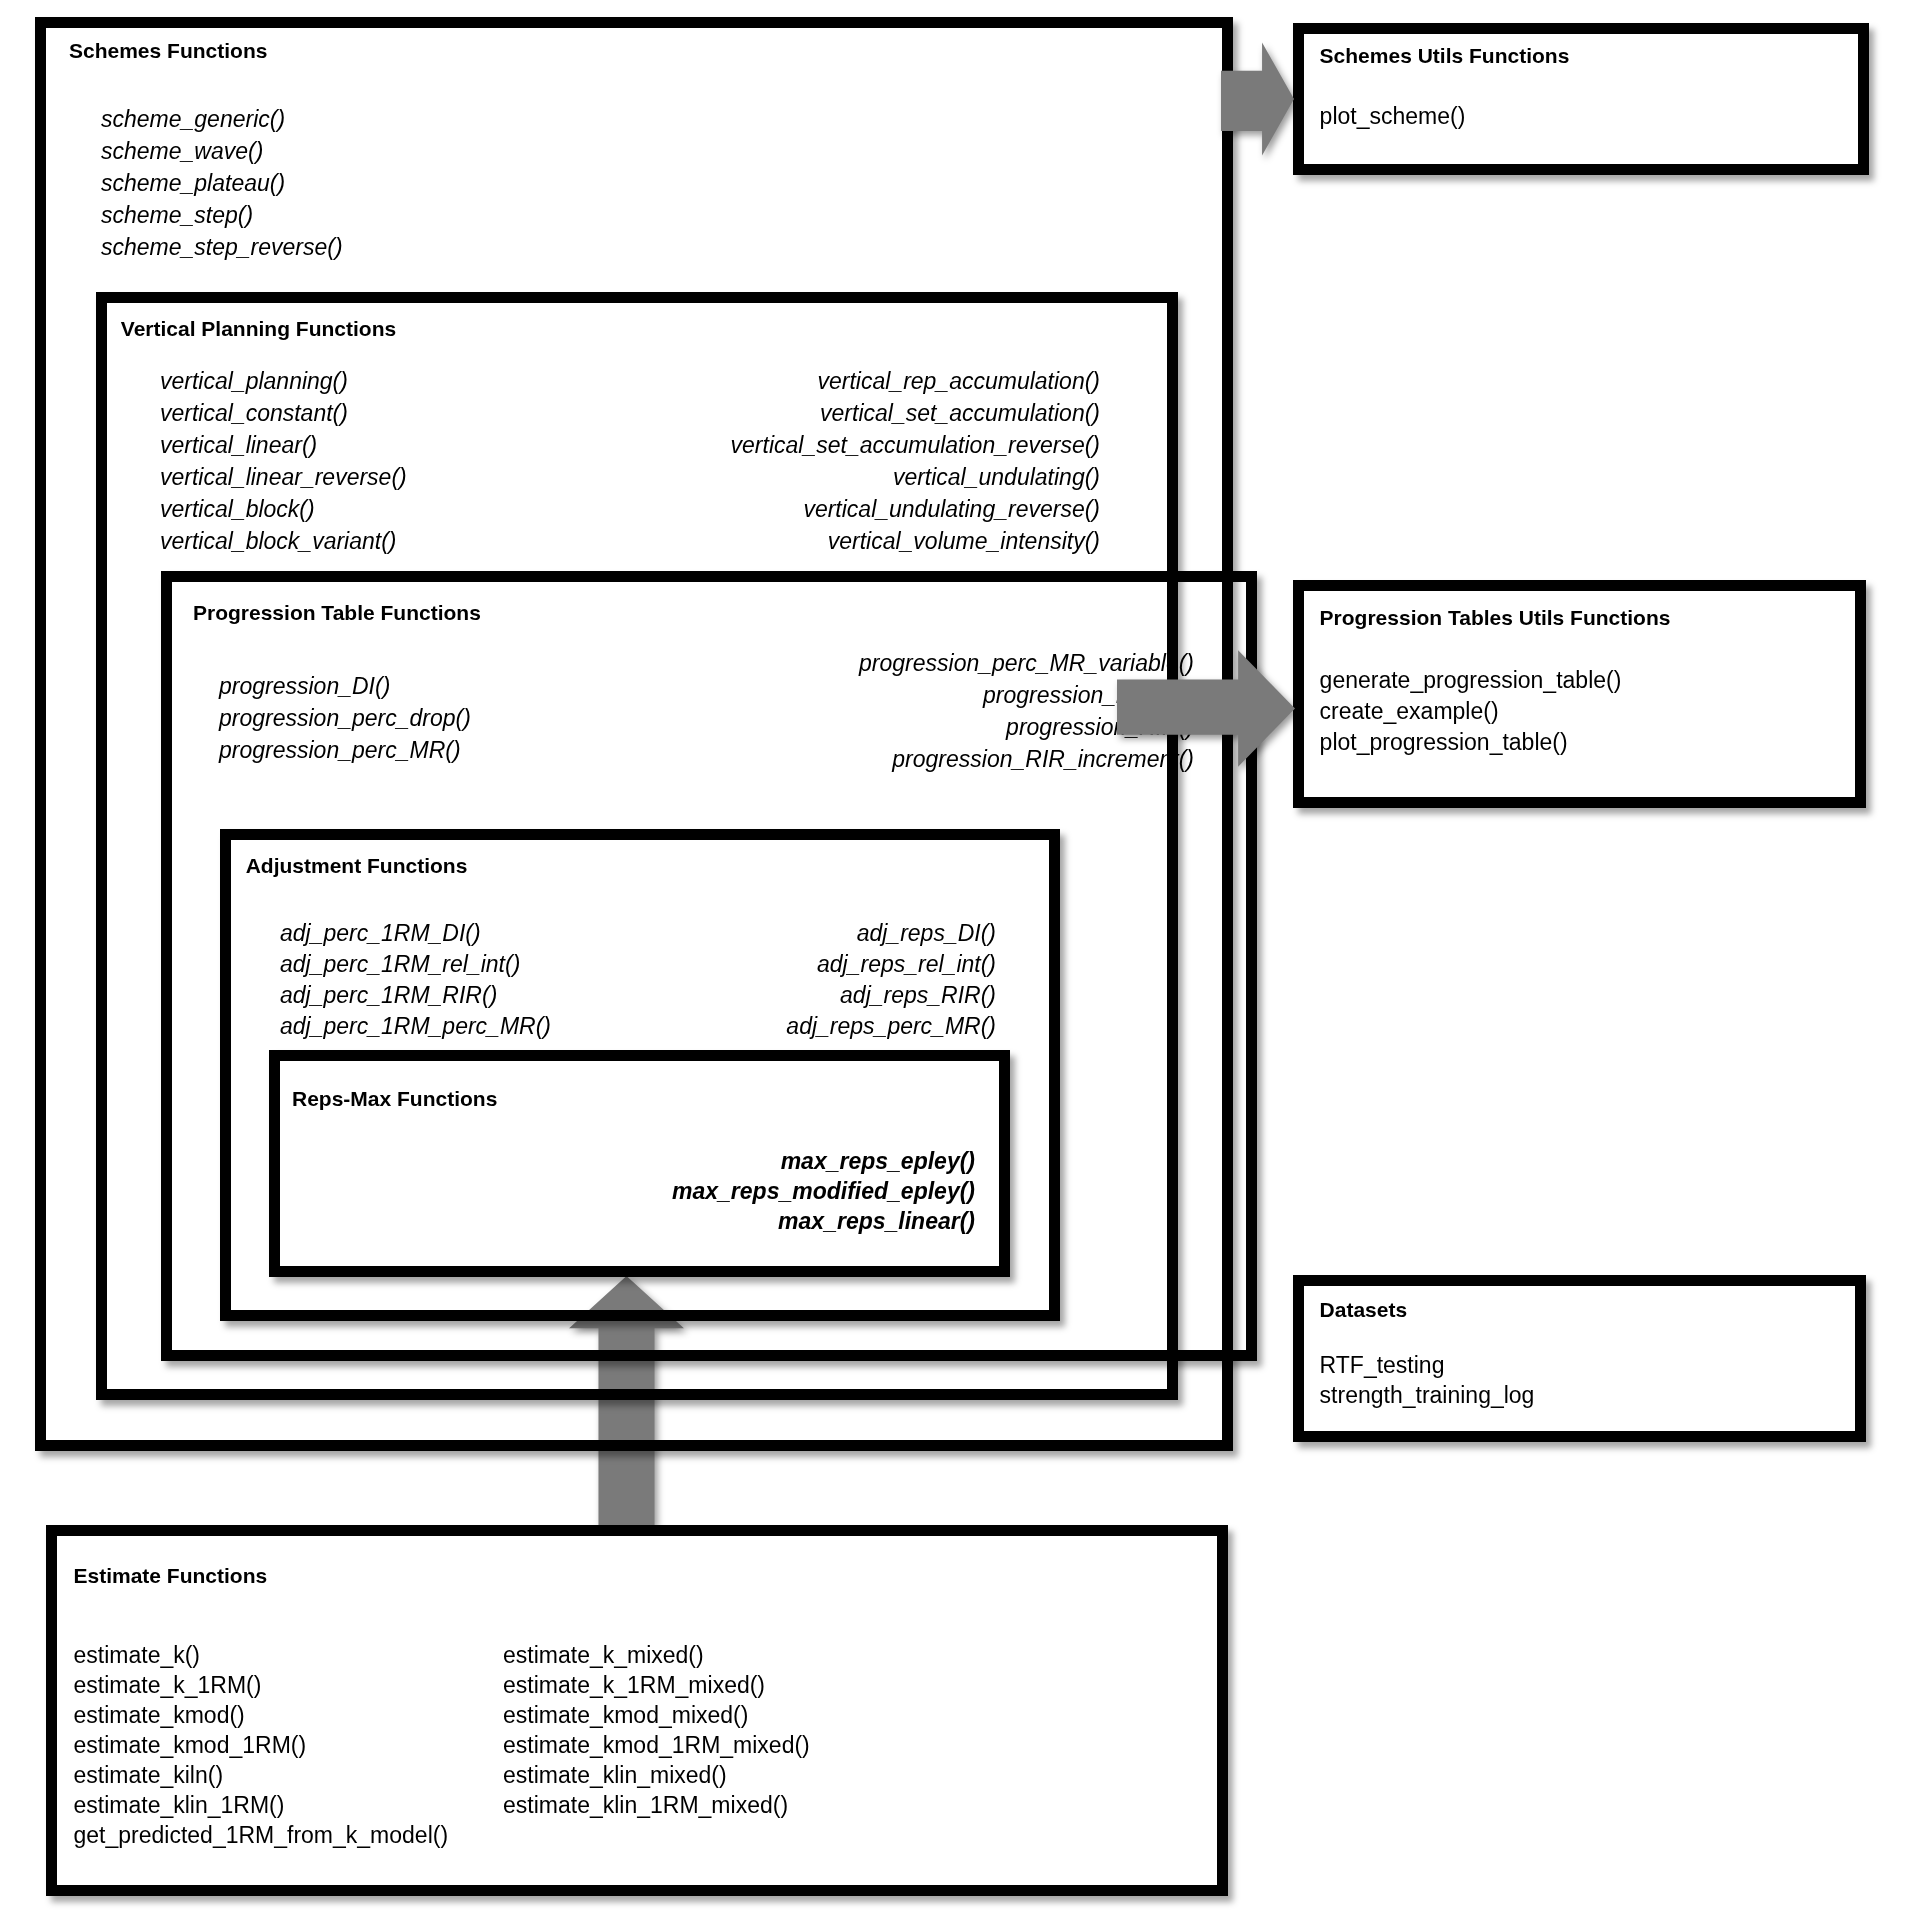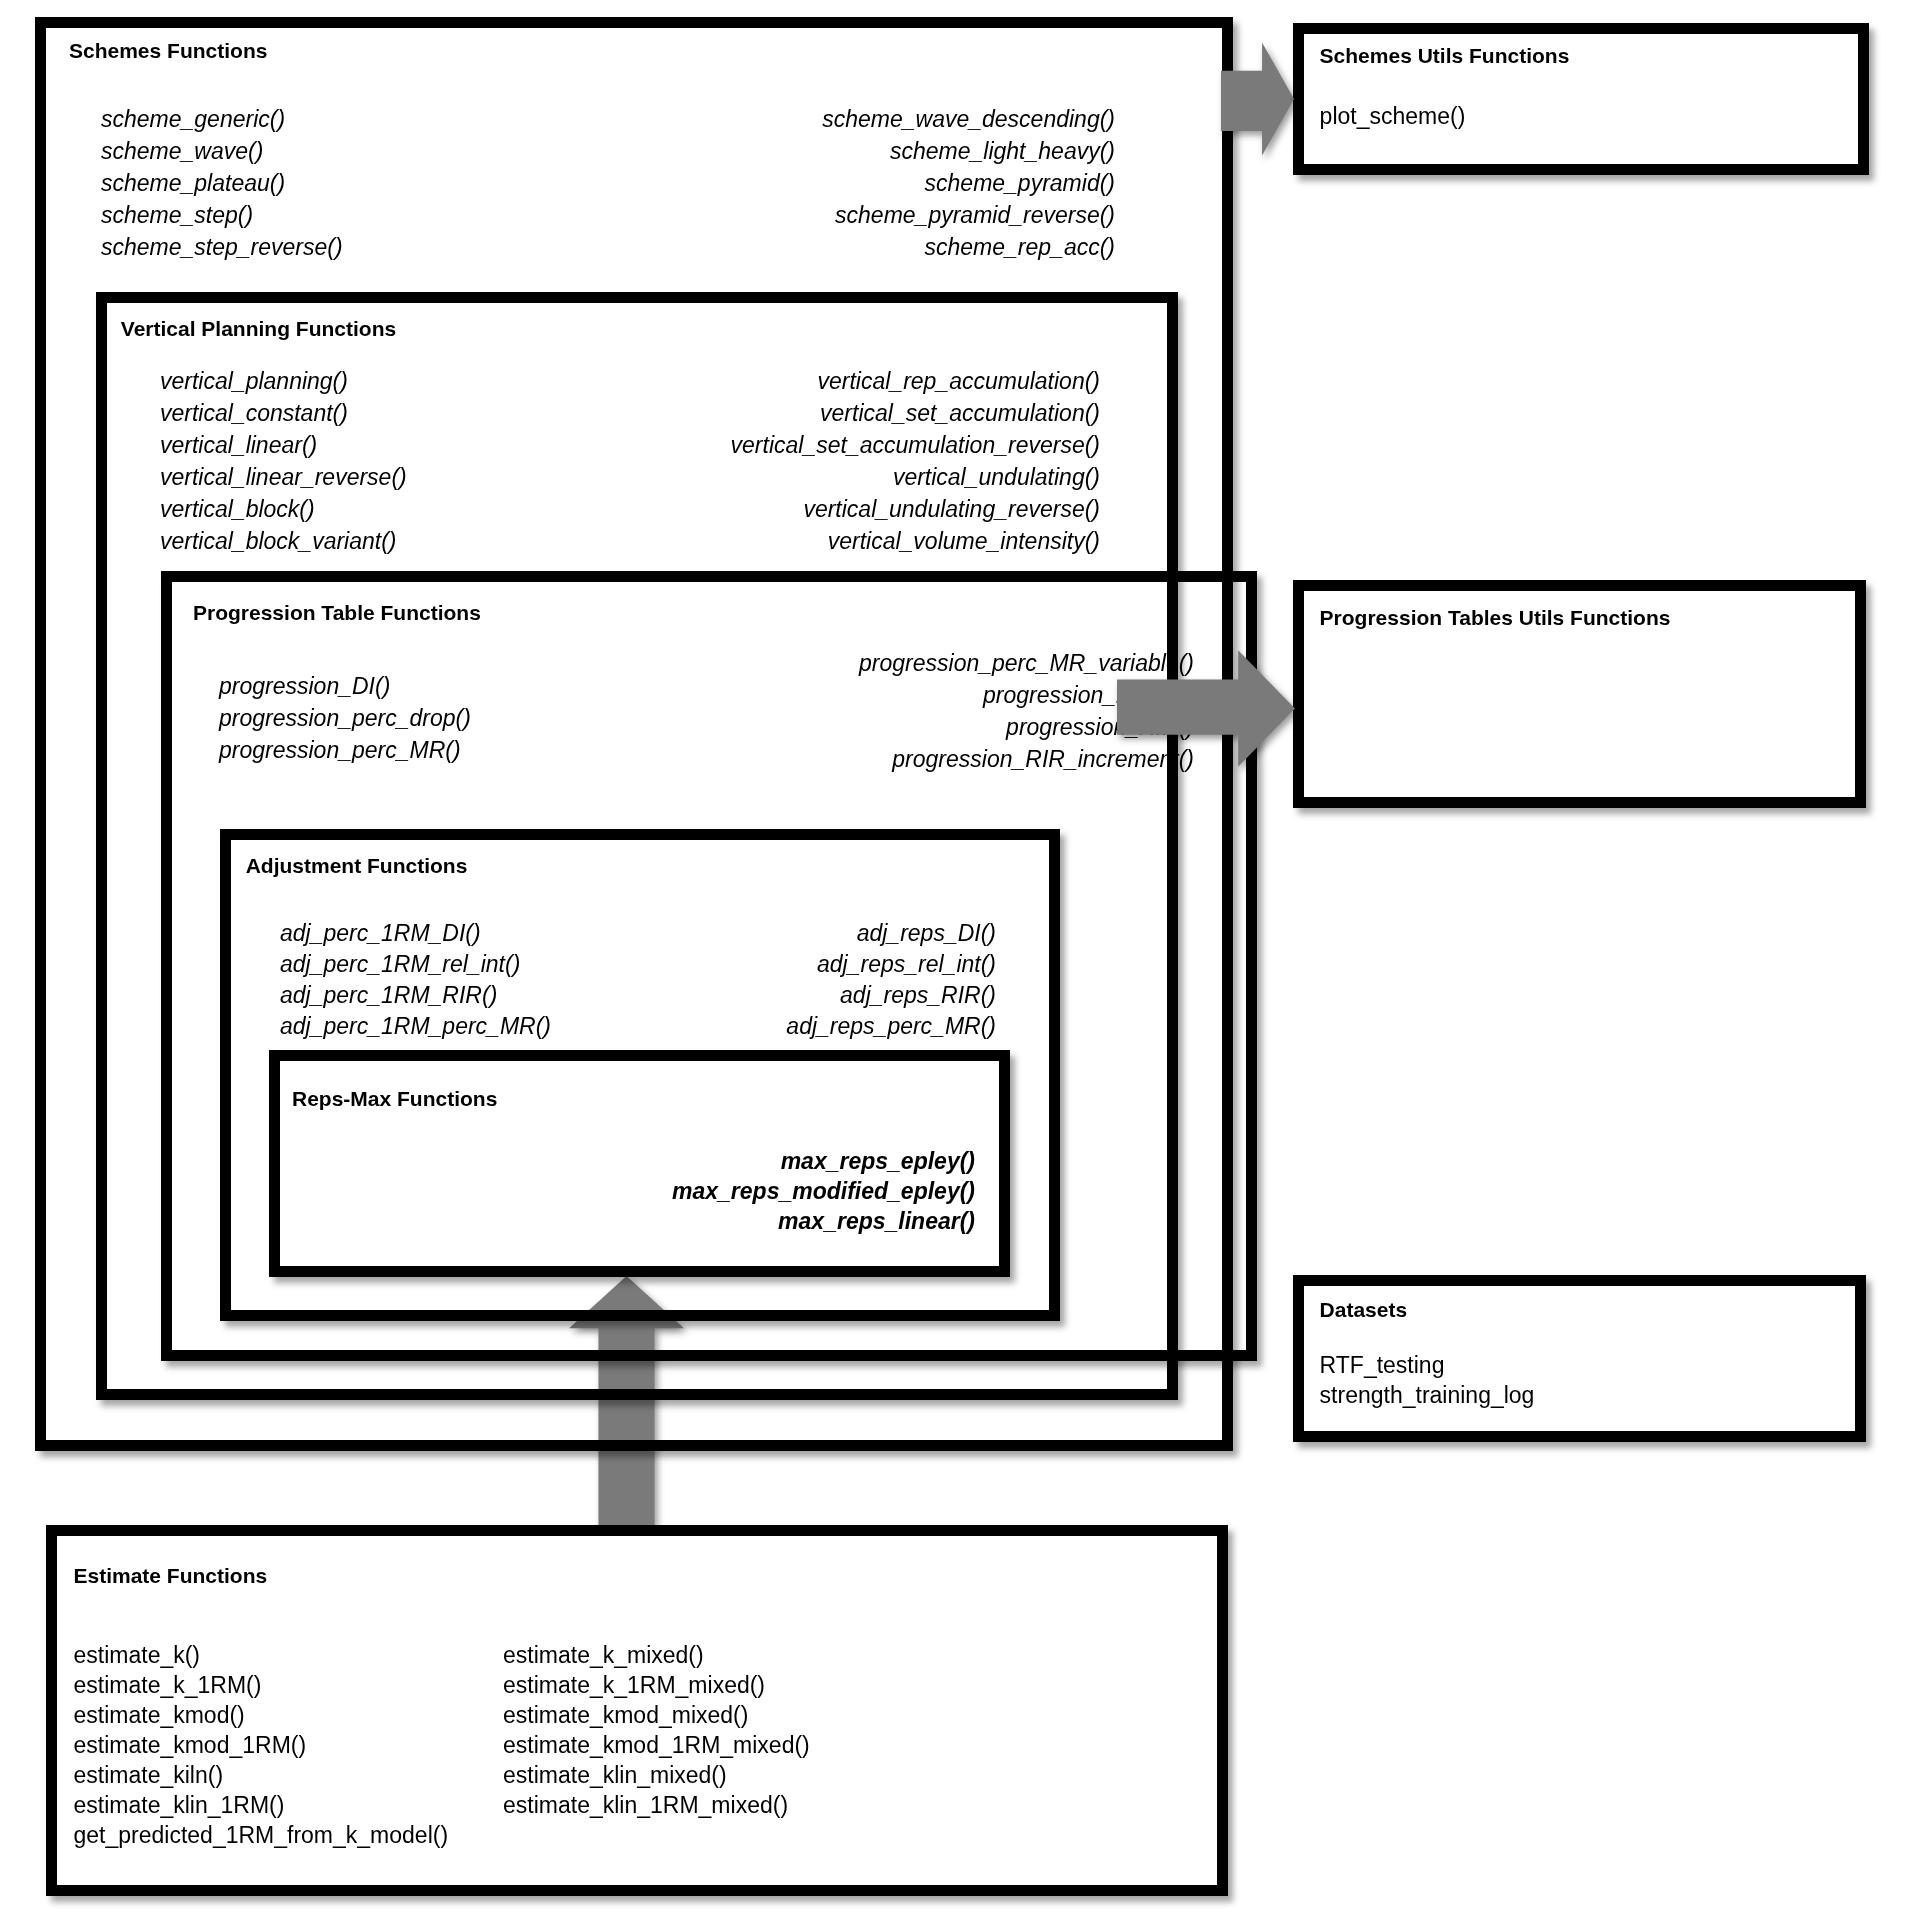--- a/index.html
+++ b/index.html
@@ -94,27 +94,20 @@
 
   <div class="box b-schemes">
     <div class="box-title">Schemes Functions</div>
     <div class="fncol it col-l">
         <div class="fn-item">scheme_generic()</div>
         <div class="fn-item">scheme_wave()</div>
         <div class="fn-item">scheme_plateau()</div>
         <div class="fn-item">scheme_step()</div>
         <div class="fn-item">scheme_step_reverse()</div>
       </div>
-    <div class="fncol it ra col-r">
-        <div class="fn-item">scheme_wave_descending()</div>
-        <div class="fn-item">scheme_light_heavy()</div>
-        <div class="fn-item">scheme_pyramid()</div>
-        <div class="fn-item">scheme_pyramid_reverse()</div>
-        <div class="fn-item">scheme_rep_acc()</div>
-      </div>
   </div>
 
   <div class="box b-vertical">
     <div class="box-title">Vertical Planning Functions</div>
     <div class="fncol it col-l">
         <div class="fn-item">vertical_planning()</div>
         <div class="fn-item">vertical_constant()</div>
         <div class="fn-item">vertical_linear()</div>
         <div class="fn-item">vertical_linear_reverse()</div>
         <div class="fn-item">vertical_block()</div>
@@ -172,20 +165,25 @@
 
   <div class="box b-schemes-utils">
     <div class="box-title">Schemes Utils Functions</div>
     <div class="fncol col-l">
         <div class="fn-item">plot_scheme()</div>
       </div>
   </div>
 
   <div class="box b-progression-utils">
     <div class="box-title">Progression Tables Utils Functions</div>
+    <div class="fncol col-l">
+        <div class="fn-item">generate_progression_table()</div>
+        <div class="fn-item">create_example()</div>
+        <div class="fn-item">plot_progression_table()</div>
+      </div>
   </div>
 
   <div class="box b-datasets">
     <div class="box-title">Datasets</div>
     <div class="fncol col-l">
         <div class="fn-item">RTF_testing</div>
         <div class="fn-item">strength_training_log</div>
       </div>
   </div>
 

